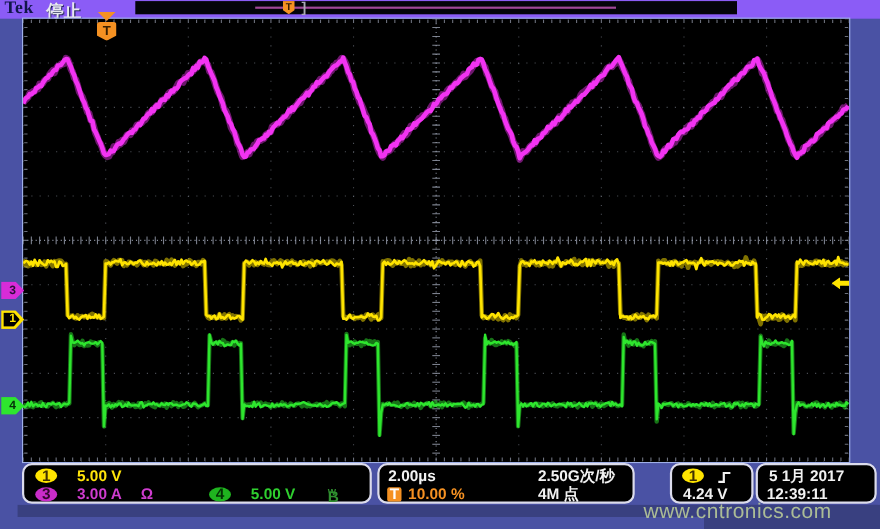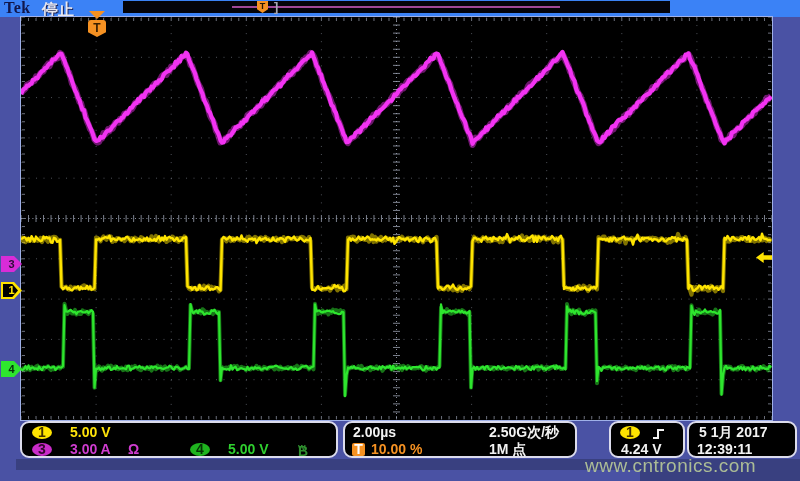--- a/index.html
+++ b/index.html
@@ -1,20 +1,20 @@
 <!DOCTYPE html>
 <html><head>
 <meta charset="utf-8">
 <style>
   * { margin:0; padding:0; box-sizing:border-box; }
   html,body { width:800px; height:481px; }
   body { font-family:"Liberation Sans", sans-serif; background:#4a52a4; position:relative; overflow:hidden; }
 
   
-  .topbar { position:absolute; left:0; top:0; width:800px; height:17px; background:#3b82f6; }
+  .topbar { position:absolute; left:0; top:0; width:800px; height:17px; background:#8b5cf6; }
   .tek { position:absolute; left:4px; top:-1px; font-family:"Liberation Serif", serif; font-weight:bold; font-size:16px; color:#11164a; letter-spacing:0.5px; }
   .stop { position:absolute; left:42px; top:0px; font-size:16px; font-weight:bold; color:#e8e8f0; text-shadow:1px 1px 0 #1c2050; }
   .preview { position:absolute; left:123px; top:1px; width:547px; height:12px; background:#04040a; }
   .pline { position:absolute; left:109px; top:5px; width:328px; height:2px; background:#a04898; }
   .ptrig { position:absolute; left:134px; top:0px; width:11px; height:12px; background:#f59122; color:#2a1600;
            font-size:9px; font-weight:bold; text-align:center; line-height:11px;
            clip-path:polygon(0 0,100% 0,100% 68%,50% 100%,0 68%); }
   .pbracket { position:absolute; left:151px; top:-2px; font-size:13px; color:#a8a8b4; font-weight:bold; }
 
   
@@ -600,21 +600,21 @@
         <span>B</span>
         <span class="sub">W</span>
       </span>
   </div>
 
   <div class="panel p2">
     <span class="wht" style="left:8px; top:1px;">2.00µs</span>
     <span class="wht" style="left:144px; top:1px;">2.50G次/秒</span>
     <span class="t-badge" style="left:7px; top:20px;">T</span>
     <span class="org" style="left:26px; top:18px;text-align:center;">10.00 %</span>
-    <span class="wht" style="left:144px; top:18px;">1M 点</span>
+    <span class="wht" style="left:144px; top:18px;">4M 点</span>
   </div>
 
   <div class="panel p3">
     <span class="badge b-yel" style="left:9px; top:3px;">1</span>
     <svg class="slope-icon" width="16" height="14">
       <path d="M2,11 H7 V3 H13" stroke="#f2f2f2" stroke-width="2" fill="none"></path>
     </svg>
     <span class="wht" style="left:10px; top:18px;">4.24 V</span>
   </div>
 

